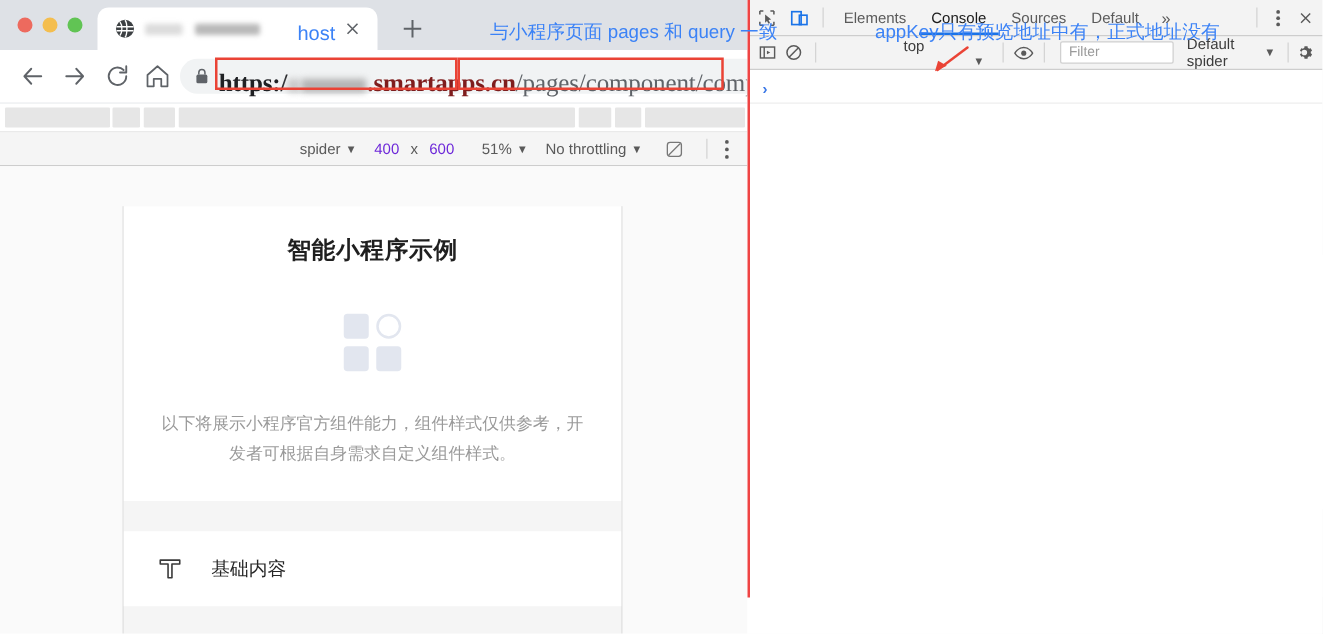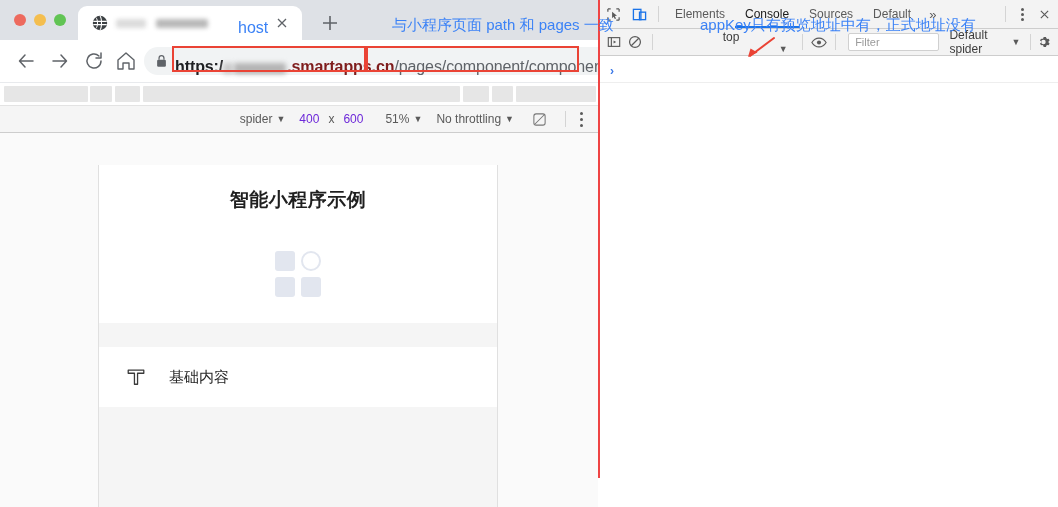--- a/index.html
+++ b/index.html
@@ -34,21 +34,21 @@
 
   
   .toolbar{height:42px;background:#fff;position:relative;border-bottom:1px solid #e8eaed;}
   .navbtn{position:absolute;top:9px;width:24px;height:24px;color:#5f6368;}
   .nav-back{left:14px;}.nav-fwd{left:48px;}.nav-reload{left:82px;}.nav-home{left:114px;}
   .omnibox{
     position:absolute;left:144px;top:7px;width:768px;height:28px;
     background:#f1f3f4;border-radius:14px;
   }
   .lock{position:absolute;left:11px;top:7px;width:13px;height:14px;color:#5f6368;}
-  .urlrow{position:absolute;left:31px;top:0;height:40px;display:flex;align-items:center;font-size:16px;white-space:nowrap;}
+  .urlrow{position:absolute;left:31px;top:0;height:40px;display:flex;align-items:center;font-size:20px;white-space:nowrap;font-family:Liberation Serif, serif;}
   .url-scheme{color:#202124;font-weight:600;letter-spacing:-.1px;}
   .url-hostblur{display:inline-block;height:11px;width:52px;background:#b4b4b4;border-radius:2px;filter:blur(2.4px);margin:0 1px 0 0;position:relative;top:1px;}
   .url-hostblur.small{width:10px;background:#c9c9c9;}
   .url-host{color:#7f1d1d;font-weight:600;letter-spacing:-.1px;}
   .url-path{color:#5f6368;letter-spacing:-.1px;}
 
   
   .bookmarks{height:22px;background:#fff;border-bottom:1px solid #e3e3e3;position:relative;}
   .bm{position:absolute;top:3px;height:16px;background:#e6e6e6;border-radius:1px;}
 
@@ -227,20 +227,21 @@
       <div class="ruler"></div>
       <div class="phone">
         <div class="card">
           <div class="page-title">智能小程序示例</div>
           <div class="logo">
             <div class="sq tl"></div>
               <div class="circ"></div>
             <div class="sq bl"></div>
               <div class="sq br"></div>
           </div>
+          <div class="desc">以下将展示小程序官方组件能力，组件样式仅供参考，开发者可根据自身需求自定义组件样式。</div>
         </div>
 
         <div class="gap"></div>
 
 
         <div class="gap"></div>
 
         <div class="row">
           <svg class="row-ico" viewBox="0 0 24 24">
             <path d="M3.5 4.5h17v3.4h-6.8v12h-3.4v-12H3.5z" fill="none" stroke="currentColor" stroke-width="1.4" stroke-linejoin="round"></path>
@@ -332,21 +333,21 @@
     <div class="console-body">
       <div class="console-line"></div>
       <div class="prompt">›</div>
     </div>
   </div>
 
   <div class="redbox host-box"></div>
   <div class="redbox path-box"></div>
 
   <div class="ann host">host</div>
-  <div class="ann path">与小程序页面 path 和 pages 一致</div>
+  <div class="ann path">与小程序页面 pages 和 query 一致</div>
   <div class="ann appkey">appKey只有预览地址中有，正式地址没有</div>
 
   <svg class="arrow" style="left:740px;top:36px;width:40px;height:26px;" viewBox="0 0 40 26">
     <path d="M34 2L10 20" stroke="#ea4335" stroke-width="2" fill="none" stroke-linecap="round"></path>
     <path d="M8 21l2.5-8.5 7 4z" fill="#ea4335"></path>
   </svg>
 
 </div>
 
 </body></html>

